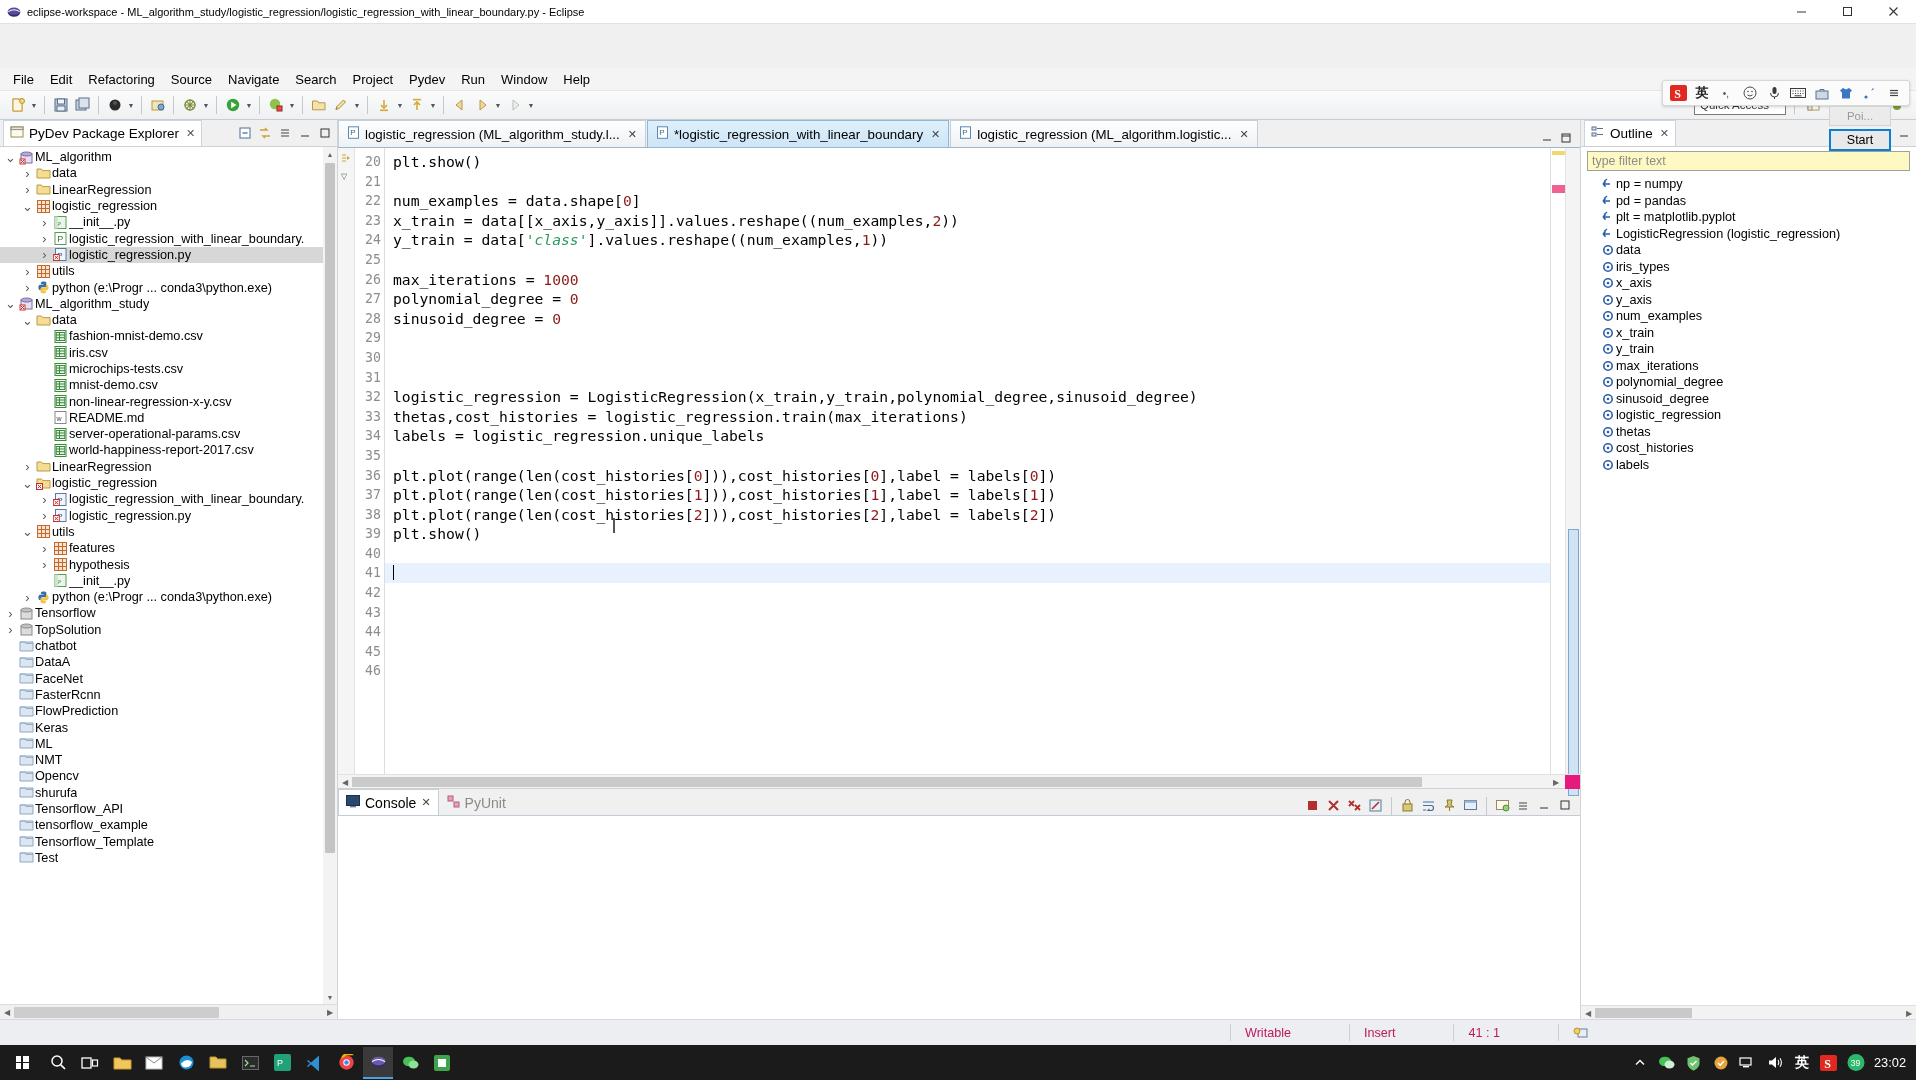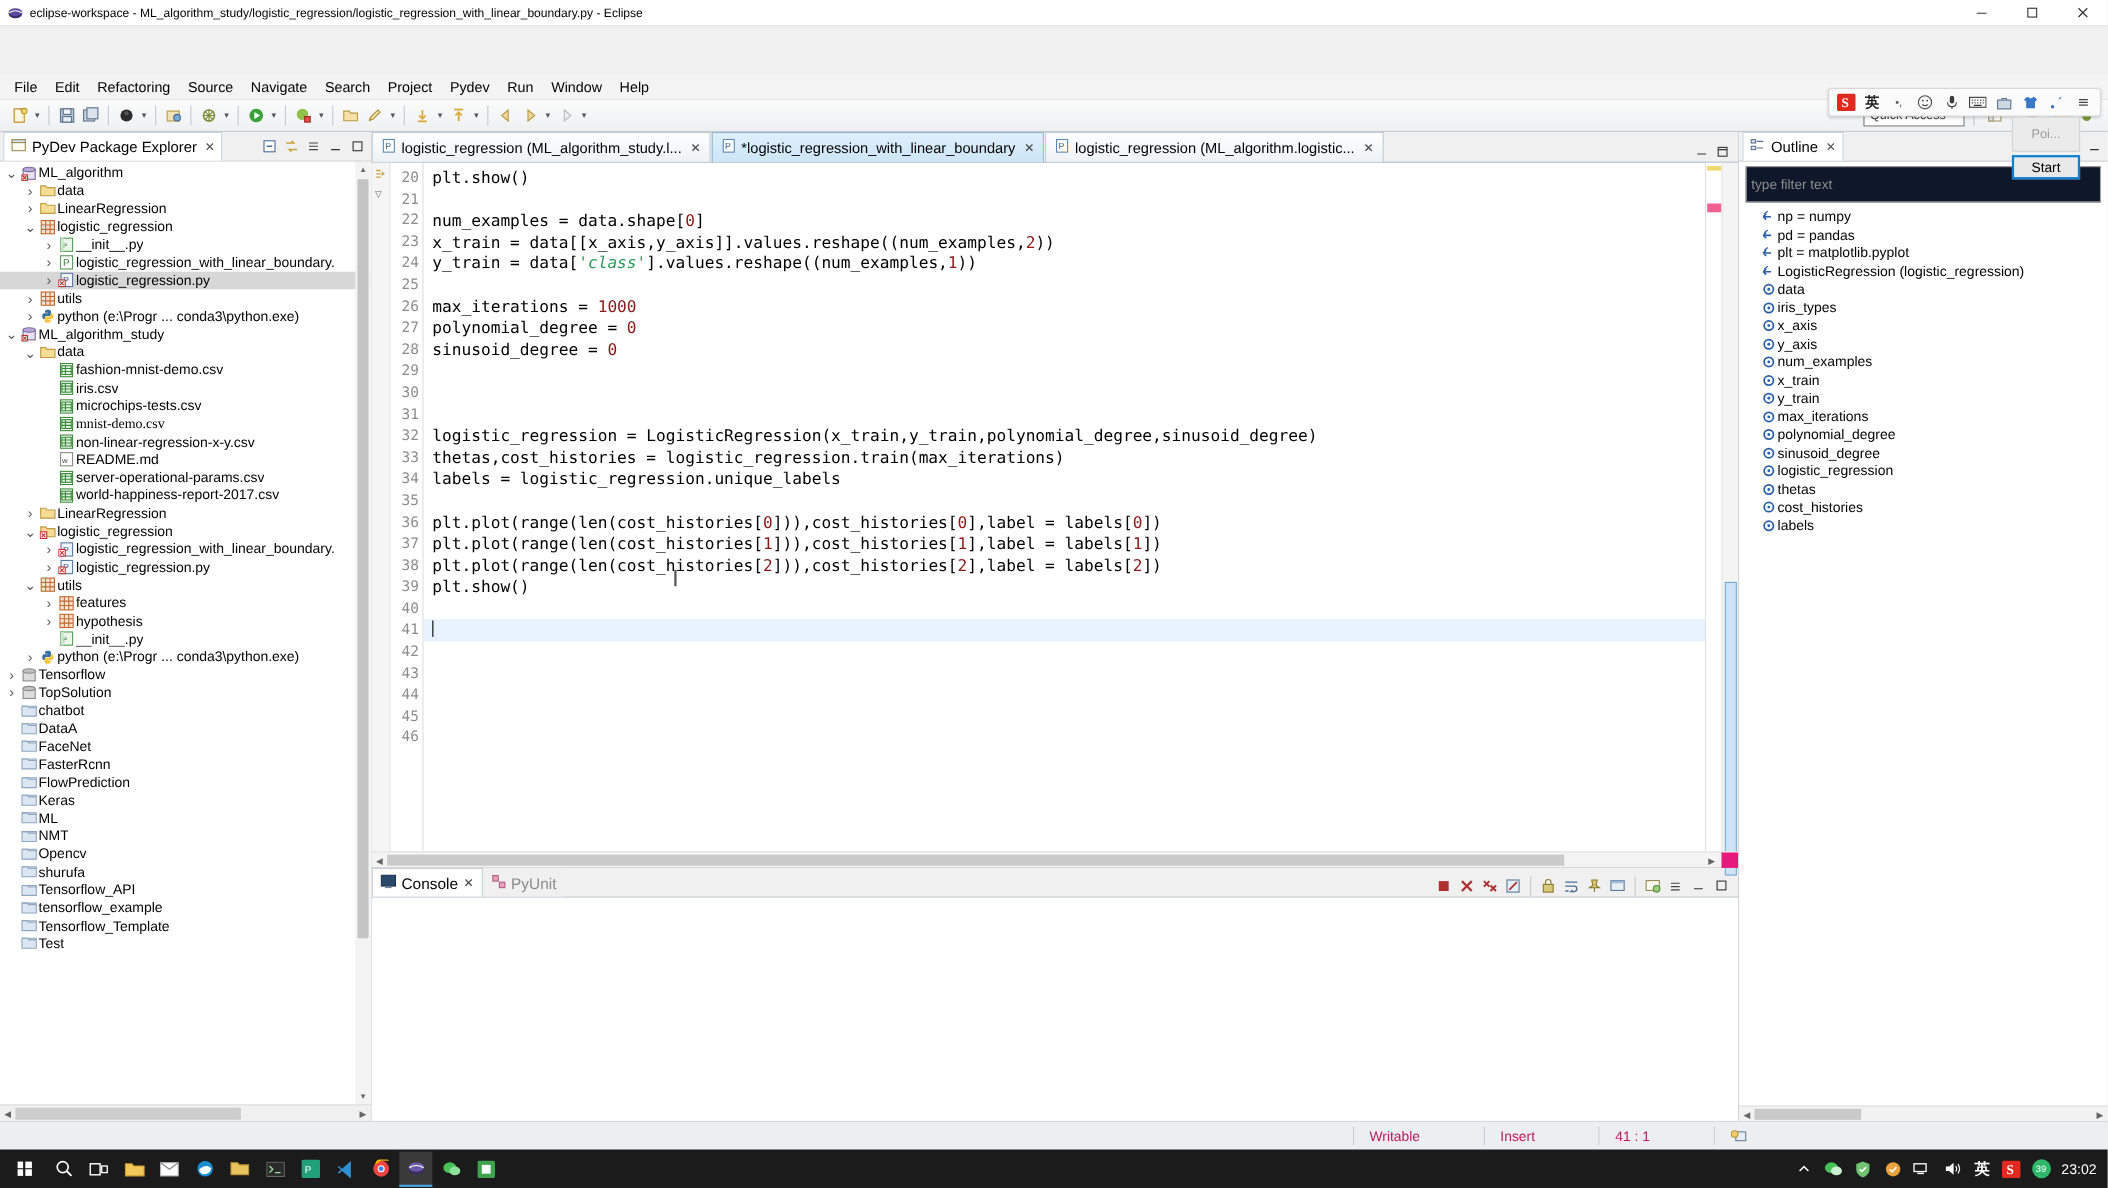--- a/index.html
+++ b/index.html
@@ -138,40 +138,40 @@
   .ctab.inactive { background:#f0f0f0; border-color:transparent; color:#8a8a8a; }
   .ctab .x { font-size:11px; color:#444; }
   .console-actions { margin-left:auto; display:flex; align-items:center; gap:2px; padding-right:5px; }
   .ca-btn { width:19px; height:19px; display:flex; align-items:center; justify-content:center; }
   .console-out { flex:1 1 auto; padding:5px 6px; font-size:12.6px; color:#000; position:relative; overflow:hidden;}
   .console-vscroll { position:absolute; right:0; top:0; bottom:0; width:14px; background:#f4f4f4; }
 
   
   .right-panel { width:336px; flex:0 0 336px; display:flex; flex-direction:column; background:#fff; border-left:1px solid #d4d4d4;}
   .outline-filter {
-    margin:4px 6px 3px 6px; height:33px; border:1px solid #a0a0a0; background:#0f172a;
+    margin:4px 6px 3px 6px; height:20px; border:1px solid #a0a0a0; background:#fef9c3;
     font-size:12.4px; color:#8c8c8c; display:flex; align-items:center; padding-left:4px;
   }
   .outline-list { flex:1 1 auto; overflow:hidden; padding-top:2px; position:relative;}
   .onode { height:16.5px; display:flex; align-items:center; font-size:12.7px; color:#000; padding-left:18px; }
   .onode .oicon { width:17px; flex:0 0 17px; display:flex; align-items:center; justify-content:center;}
   .out-hscroll { height:14px; flex:0 0 14px; background:#f2f2f2; border-top:1px solid #dedede; position:relative;}
   .out-hthumb { position:absolute; left:14px; top:2px; height:10px; width:97px; background:#c9c9c9;}
 
   
   .ime-bar {
     position:absolute; right:6px; top:80px; height:26px; background:#fbfbfb;
     border:1px solid #d8d8d8; border-radius:3px; display:flex; align-items:center;
     gap:6px; padding:0 6px; box-shadow:0 1px 3px rgba(0,0,0,.18); z-index:40;
   }
   .ime-icon { width:18px; height:18px; display:flex; align-items:center; justify-content:center; font-size:13px; color:#3b6fb5;}
   .tooltip-pop {
     position:absolute; left:1829px; top:106px; width:62px; z-index:45;
   }
-  .tip-top { background:#ebebeb; border:1px solid #d3d3d3; color:#9a9a9a; font-size:11.5px; height:32px; display:flex; align-items:center; justify-content:center;}
+  .tip-top { background:#ebebeb; border:1px solid #d3d3d3; color:#9a9a9a; font-size:11.5px; height:20px; display:flex; align-items:center; justify-content:center;}
   .tip-btn { margin-top:3px; background:#e9e9e9; border:2px solid #0a7fd4; color:#000; font-size:12.5px; height:22px; display:flex; align-items:center; justify-content:center;}
 
   
   .statusbar {
     height:26px; flex:0 0 26px; background:#eceef2; border-top:1px solid #d5d8dd;
     display:flex; align-items:center; font-size:12.6px; color:#be185d;
   }
   .sb-cell { padding:0 14px; border-left:1px solid #ccd0d6; height:17px; display:flex; align-items:center;margin-left:44px;}
   .sb-first { margin-left:1230px; }
 
@@ -581,21 +581,21 @@
                 <svg width="15" height="15" viewBox="0 0 15 15">
                   <rect x="2" y="1.5" width="11" height="12" fill="#fff" stroke="#3a8a3a"></rect>
                   <rect x="3.2" y="3.5" width="8.6" height="8" fill="#e4f3e4" stroke="#3a8a3a"></rect>
                   <line x1="3.2" y1="6" x2="11.8" y2="6" stroke="#3a8a3a"></line>
                   <line x1="3.2" y1="8.7" x2="11.8" y2="8.7" stroke="#3a8a3a"></line>
                   <line x1="6.5" y1="3.5" x2="6.5" y2="11.5" stroke="#3a8a3a"></line>
                 </svg>
               </span>
               <span class="tlabel">microchips-tests.csv</span>
             </div>
-            <div class="tnode" style="padding-left: 37px; font-family: Liberation Serif, serif;">
+            <div class="tnode" style="padding-left: 37px;">
               <span class="arrow"></span>
               <span class="ticon">
                 <svg width="15" height="15" viewBox="0 0 15 15">
                   <rect x="2" y="1.5" width="11" height="12" fill="#fff" stroke="#3a8a3a"></rect>
                   <rect x="3.2" y="3.5" width="8.6" height="8" fill="#e4f3e4" stroke="#3a8a3a"></rect>
                   <line x1="3.2" y1="6" x2="11.8" y2="6" stroke="#3a8a3a"></line>
                   <line x1="3.2" y1="8.7" x2="11.8" y2="8.7" stroke="#3a8a3a"></line>
                   <line x1="6.5" y1="3.5" x2="6.5" y2="11.5" stroke="#3a8a3a"></line>
                 </svg>
               </span>

